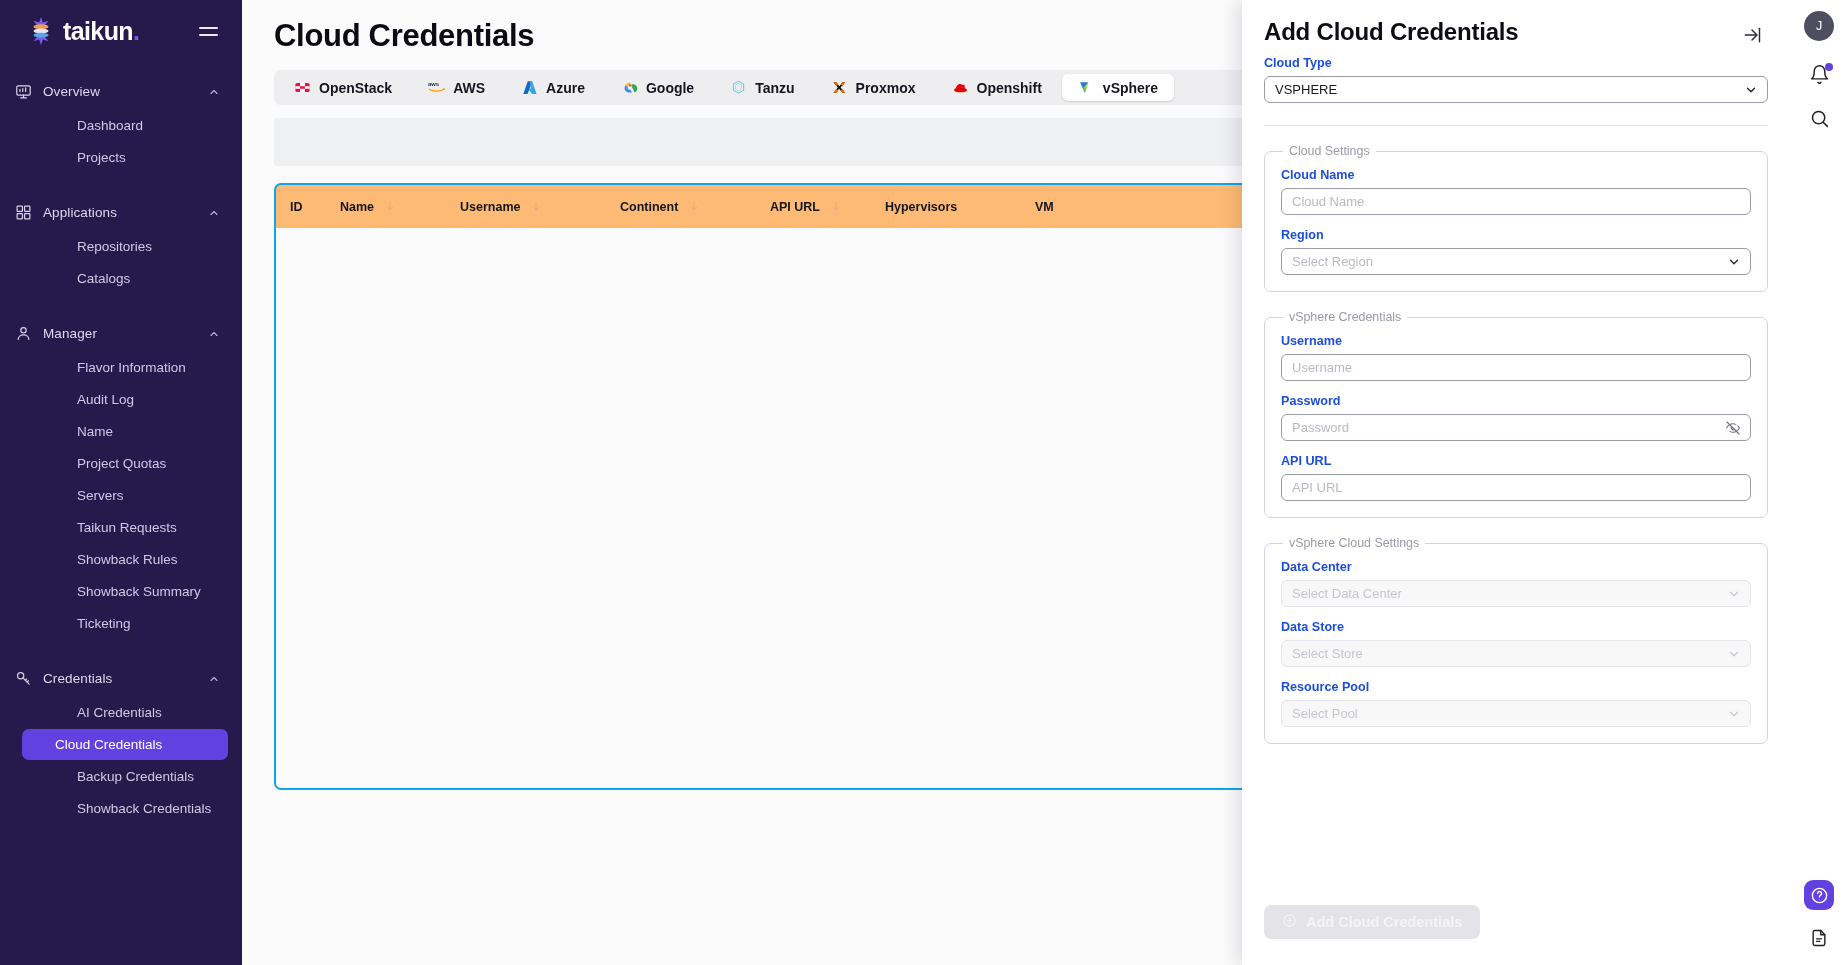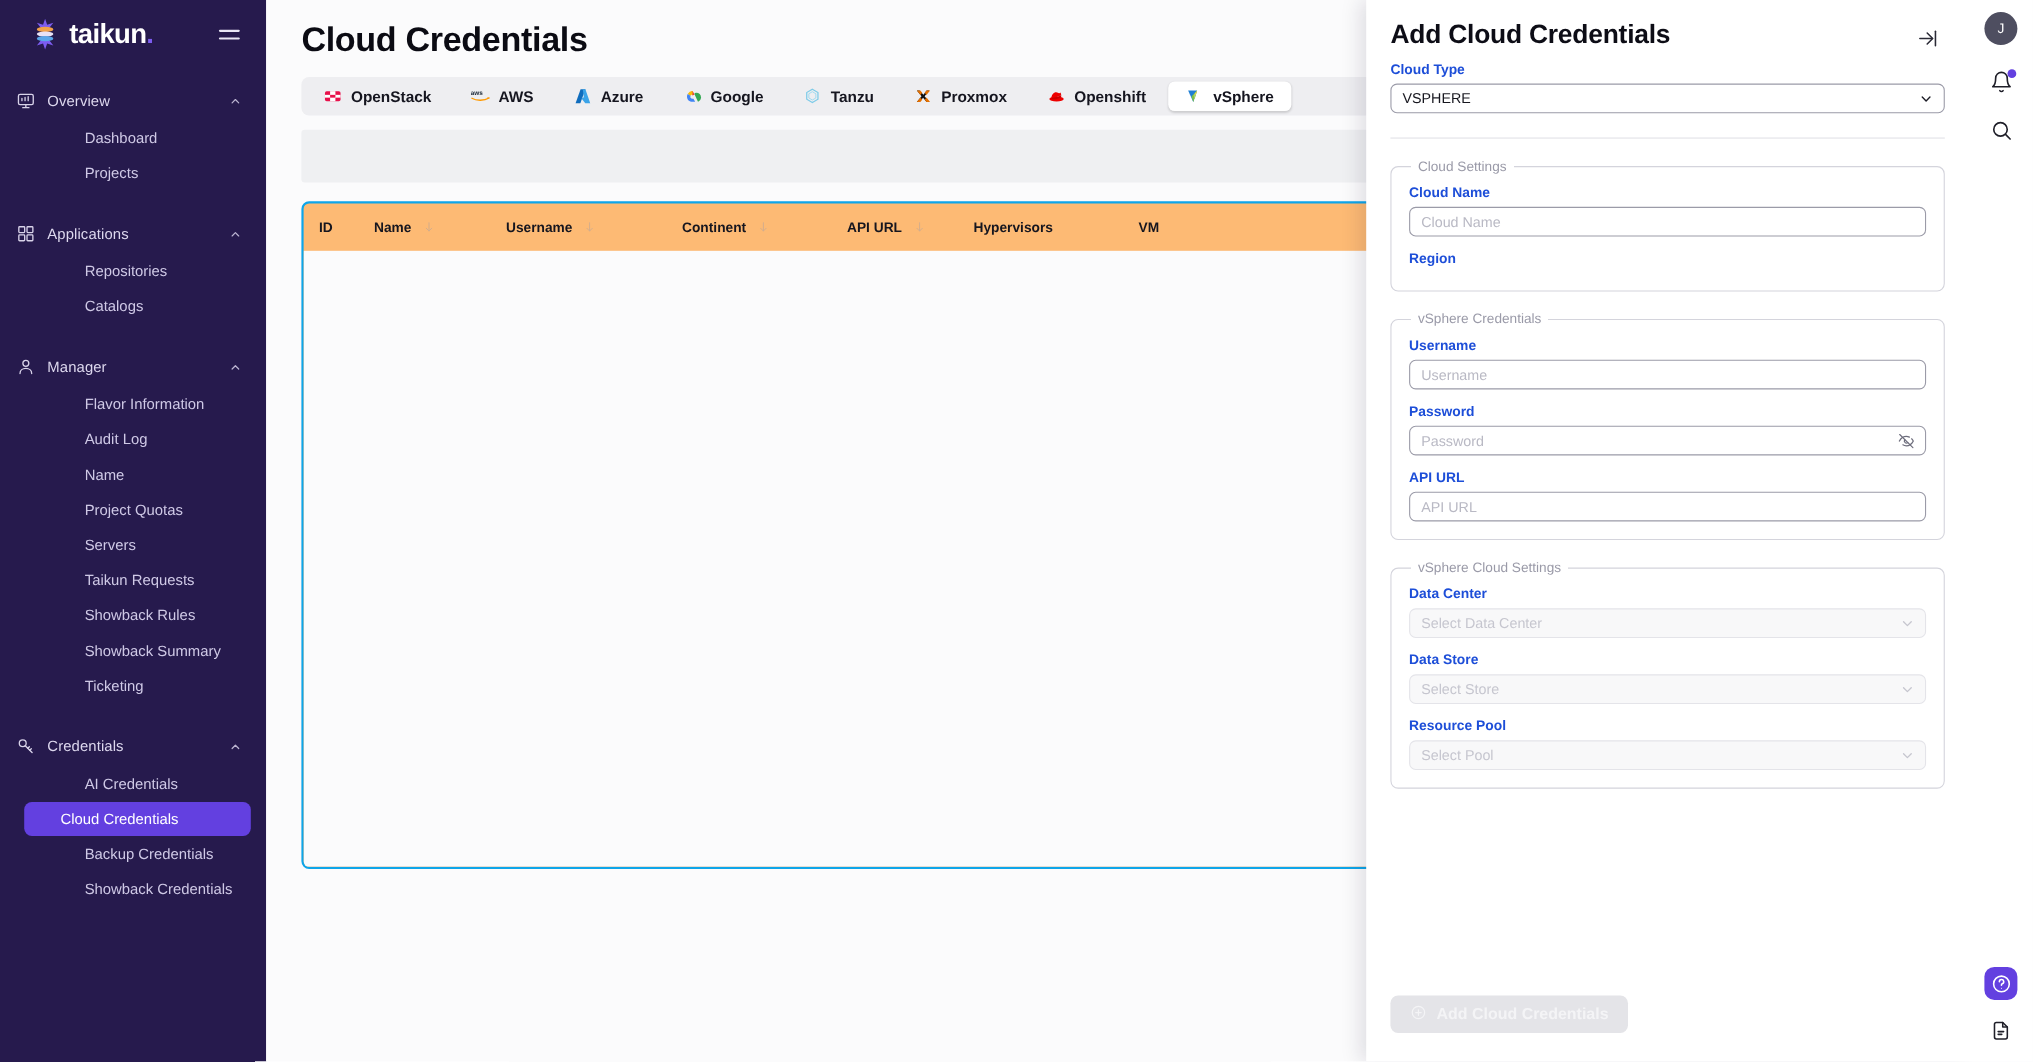--- a/index.html
+++ b/index.html
@@ -416,20 +416,26 @@
         <legend>Cloud Settings</legend>
         <div id="grp-cloud-settings">
             <div class="field">
               <label class="fieldlabel">Cloud Name</label>
               <div class="ctl placeholder">
                 <span>Cloud Name</span>
               </div>
             </div>
             <div class="field">
               <label class="fieldlabel">Region</label>
+              <div class="ctl placeholder">
+                <span>Select Region</span>
+                <span class="chevd" style="color: rgb(29, 29, 39);"><svg viewBox="0 0 24 24" width="14" height="14" fill="none" stroke="currentColor" stroke-width="2.1" stroke-linecap="round" stroke-linejoin="round">
+                    <path d="M6 9l6 6 6-6"></path>
+                  </svg></span>
+              </div>
             </div>
           </div>
       </fieldset>
 
       <fieldset class="group">
         <legend>vSphere Credentials</legend>
         <div id="grp-vsphere-credentials">
             <div class="field">
               <label class="fieldlabel">Username</label>
               <div class="ctl placeholder">

